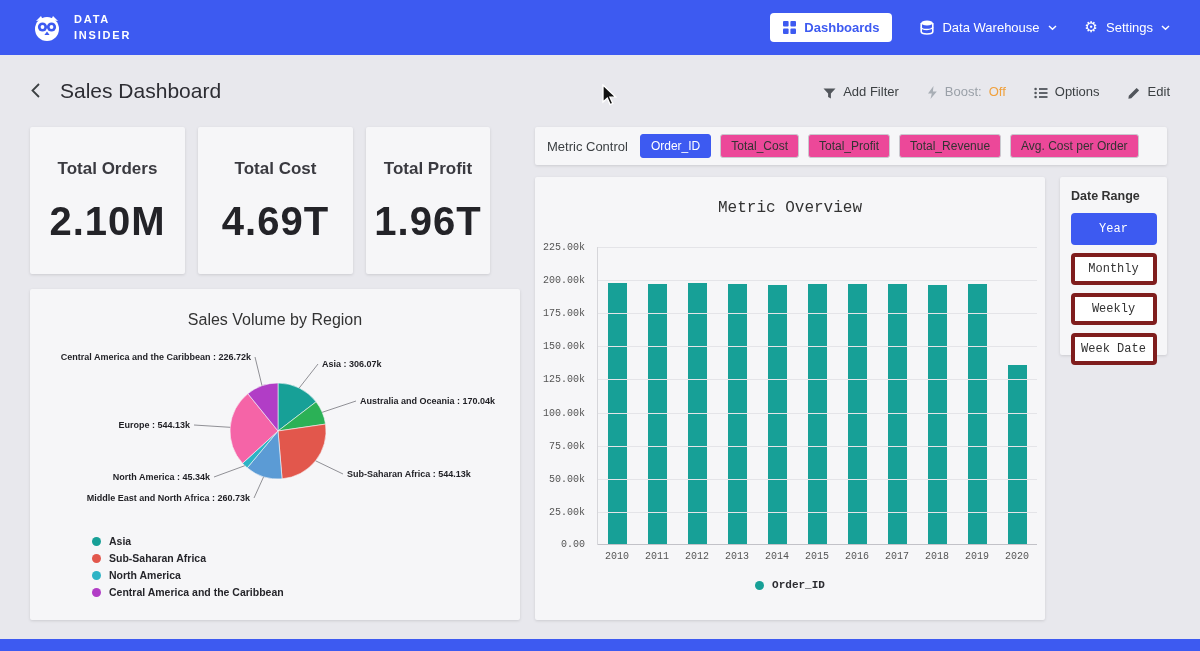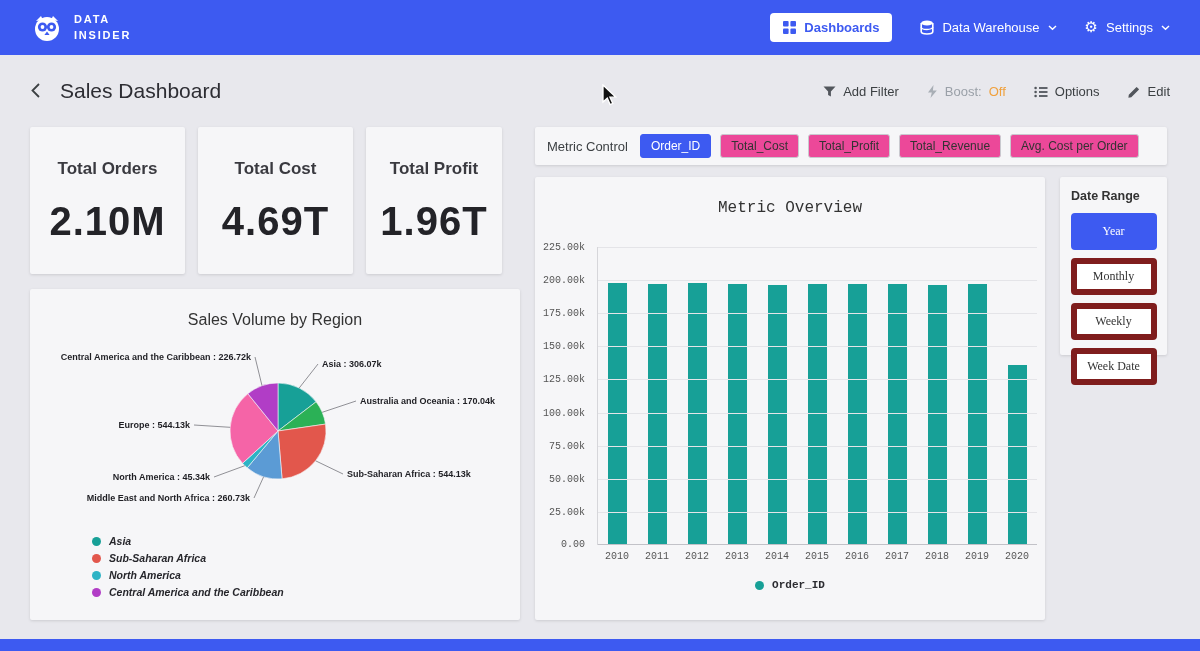--- a/index.html
+++ b/index.html
@@ -22,21 +22,21 @@
             padding:7px 13px;font-size:13px;font-weight:bold;display:flex;gap:8px;
             align-items:center;cursor:pointer;font-family:inherit;}
   .nav-link{color:#fff;font-size:13px;display:flex;gap:8px;align-items:center;cursor:pointer;}
   .gear{font-family:"DejaVu Sans",sans-serif;font-size:15px;line-height:1;color:#fff;}
 
   
   .back-btn{position:absolute;top:82px;left:30px;cursor:pointer;}
   .page-title{position:absolute;top:79px;left:60px;font-size:21px;color:#2d2d33;font-weight:500;}
   .header-actions{position:absolute;top:84px;right:30px;display:flex;gap:28px;
                   align-items:center;font-size:13px;color:#3c4043;}
-  .action{display:flex;gap:7px;align-items:center;cursor:pointer;}
+  .action{display:flex;gap:7px;align-items:flex-end;cursor:pointer;}
   .boost-muted{color:#9aa0a8;}
   .boost-off{color:var(--boost-off);}
 
   
   .card{position:absolute;background:#f6f6f8;border-radius:2px;
         box-shadow:0 1px 3px rgba(0,0,0,.12);}
   .kpi-label{text-align:center;margin-top:32px;font-size:17px;color:#3a3a40;font-weight:600;}
   .kpi-value{text-align:center;margin-top:20px;font-size:40px;color:#232328;font-weight:bold;letter-spacing:1px;}
 
   
@@ -63,28 +63,28 @@
   .bar-legend{position:absolute;left:0;right:0;top:402px;display:flex;justify-content:center;
               gap:8px;align-items:center;font-size:11px;color:#2c2c31;font-weight:bold;}
   .dot{width:9px;height:9px;border-radius:50%;display:inline-block;flex:none;}
 
   .pie-card{left:30px;top:289px;width:490px;height:331px;}
   .pie-wrap{position:absolute;left:0;top:49px;}
   .pie-label{font:bold 9px "Liberation Sans",sans-serif;fill:#1f1f24;}
   .pie-line{stroke:#84848a;stroke-width:0.9;}
   .pie-legend{position:absolute;left:62px;top:246px;display:flex;}
   .legend-col{width:194px;display:flex;flex-direction:column;gap:5px;}
-  .legend-item{display:flex;align-items:center;gap:8px;font-size:10.5px;font-weight:bold;color:#26262b;cursor:pointer;font-style:italic;}
+  .legend-item{display:flex;align-items:center;gap:8px;font-size:10.5px;font-weight:bold;color:#26262b;cursor:pointer;}
 
   
   .date-card{left:1060px;top:177px;width:107px;height:178px;padding:10px 0 0 0;}
   .dr-title{font-size:12.5px;color:#333;font-weight:600;margin:2px 0 10px 11px;}
   .range-btn{display:block;width:86px;margin:0 auto 8px;padding:5px 0;text-align:center;
-             background:#fff;border:6px solid #7f1d1d;border-radius:4px;font-size:12px;
-             color:#333;cursor:pointer;font-family:Liberation Serif, serif;}
+             background:#fff;border:4px solid #7f1d1d;border-radius:4px;font-size:12px;
+             color:#333;cursor:pointer;font-family:Liberation Mono, monospace;}
   .range-btn.selected{background:var(--accent);border-color:var(--accent);color:#fff;}
 
   .footer-bar{position:absolute;bottom:0;left:0;width:100%;height:12px;background:var(--accent);}
   .cursor{position:absolute;left:601px;top:84px;z-index:50;pointer-events:none;}
 </style>
 </head>
 <body>
 
 <div class="page">
 
@@ -177,21 +177,21 @@
   </div>
 
   <div class="card" style="left:30px;top:127px;width:155px;height:147px;">
     <div class="kpi-label">Total Orders</div>
     <div class="kpi-value">2.10M</div>
   </div>
   <div class="card" style="left:198px;top:127px;width:155px;height:147px;">
     <div class="kpi-label">Total Cost</div>
     <div class="kpi-value">4.69T</div>
   </div>
-  <div class="card" style="left:366px;top:127px;width:136px;height:147px;">
+  <div class="card" style="left:366px;top:127px;width:124px;height:147px;">
     <div class="kpi-label">Total Profit</div>
     <div class="kpi-value">1.96T</div>
   </div>
 
   <div class="card metric-bar">
     <span class="metric-label">Metric Control</span>
     <div style="display:flex;gap:9px;">
         <button class="pill-btn selected">Order_ID</button>
         <button class="pill-btn">Total_Cost</button>
         <button class="pill-btn">Total_Profit</button>

